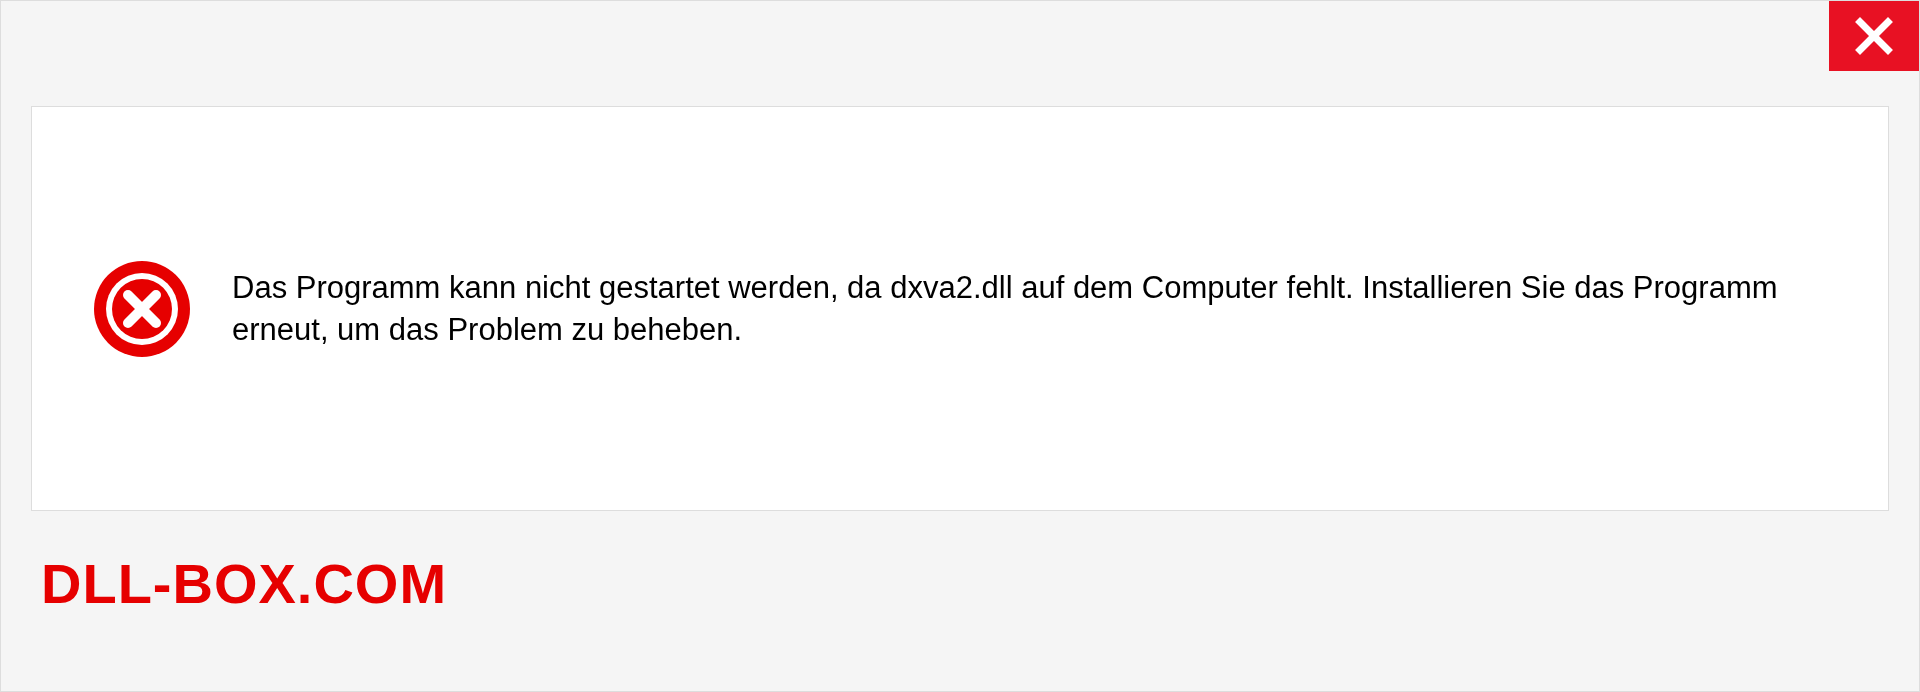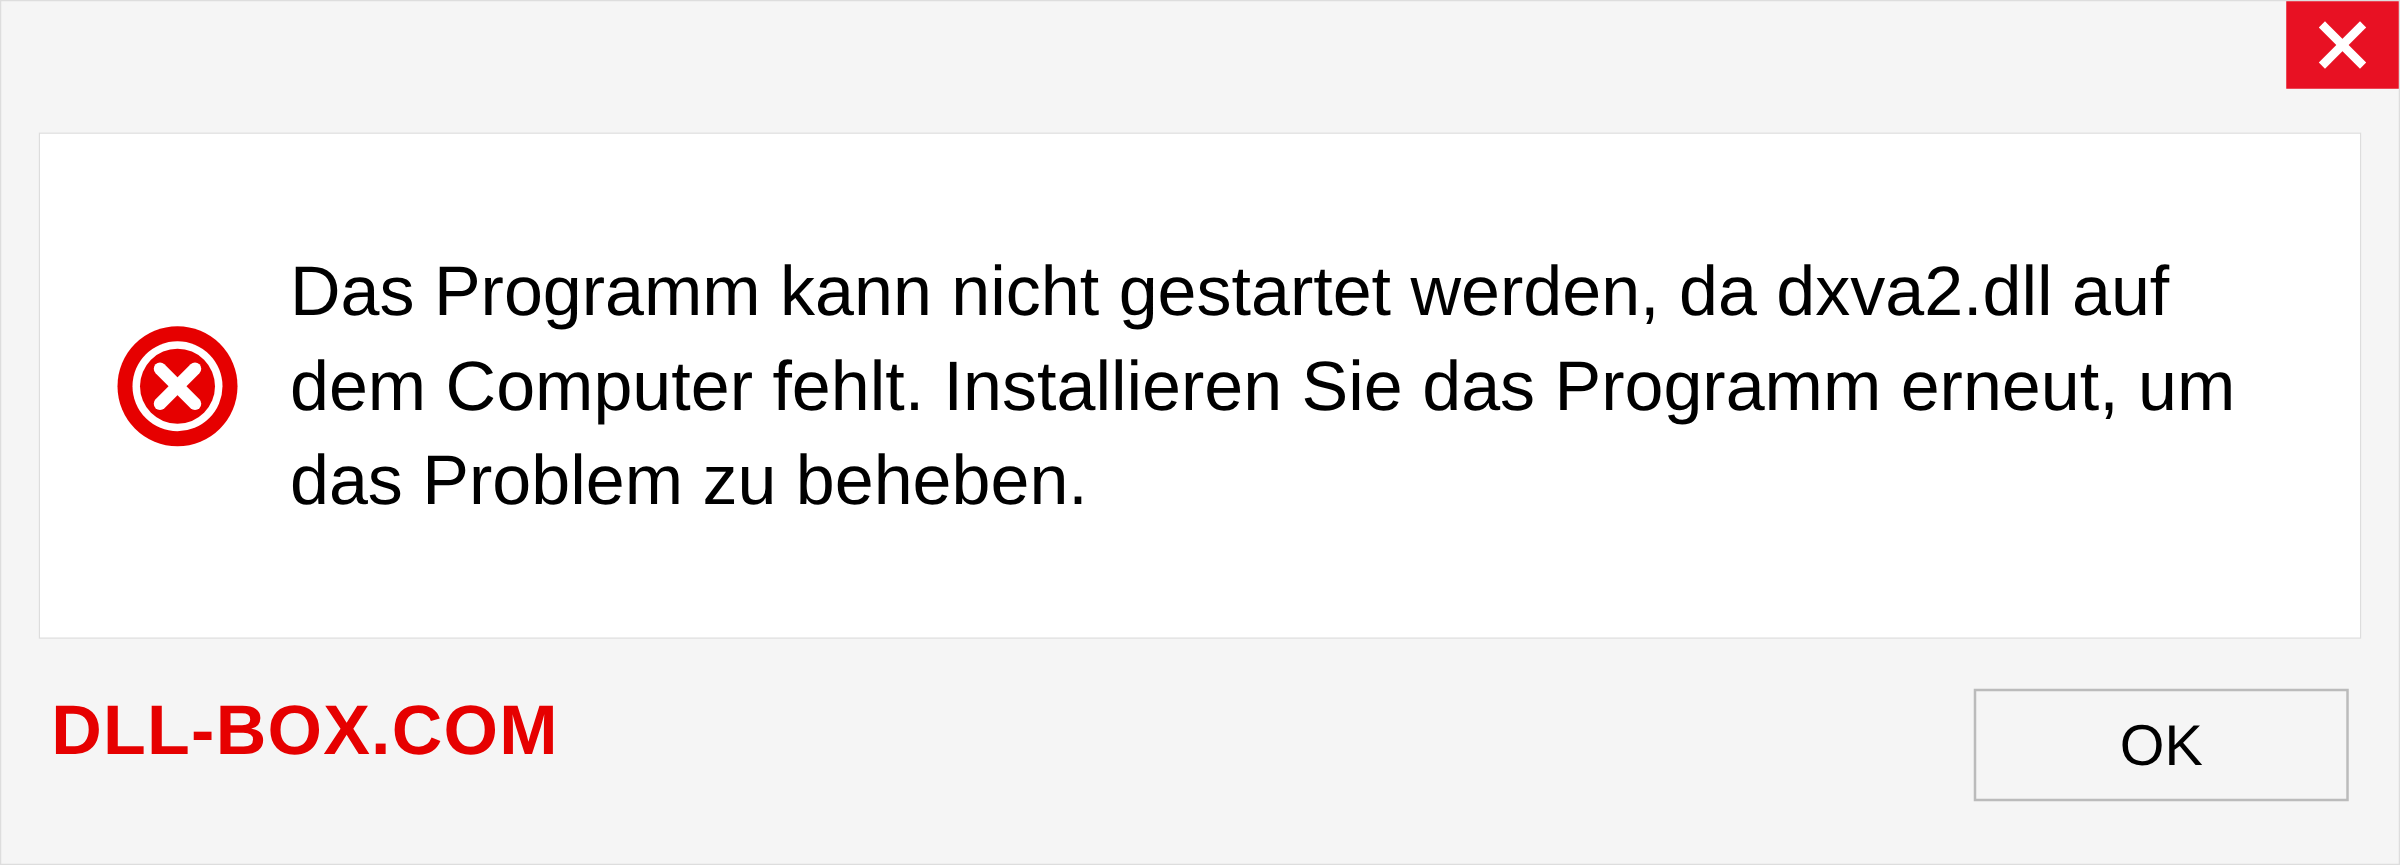--- a/index.html
+++ b/index.html
@@ -65,21 +65,21 @@
       margin-right: 40px;
       display: flex;
       align-items: center;
       justify-content: center;
     }
     .error-icon svg {
       width: 100px;
       height: 100px;
     }
     .message {
-      font-size: 56px;
+      font-size: 31px;
       line-height: 1.35;
       color: #000;
       flex: 1;
     }
     .footer {
       display: flex;
       align-items: flex-start;
       justify-content: space-between;
       padding: 20px 40px 20px 40px;
       height: 150px;
@@ -126,15 +126,14 @@
         <circle cx="50" cy="50" r="30" fill="#e60000"></circle>
         <line x1="36" y1="36" x2="64" y2="64" stroke="#ffffff" stroke-width="10" stroke-linecap="round"></line>
         <line x1="64" y1="36" x2="36" y2="64" stroke="#ffffff" stroke-width="10" stroke-linecap="round"></line>
       </svg>
     </div>
     <div class="message">Das Programm kann nicht gestartet werden, da dxva2.dll auf dem Computer fehlt. Installieren Sie das Programm erneut, um das Problem zu beheben.</div>
   </div>
 
   <div class="footer">
     <div class="watermark">DLL-BOX.COM</div>
-    <button class="ok-button">OK</button>
   </div>
 </div>
 
 </body></html>

